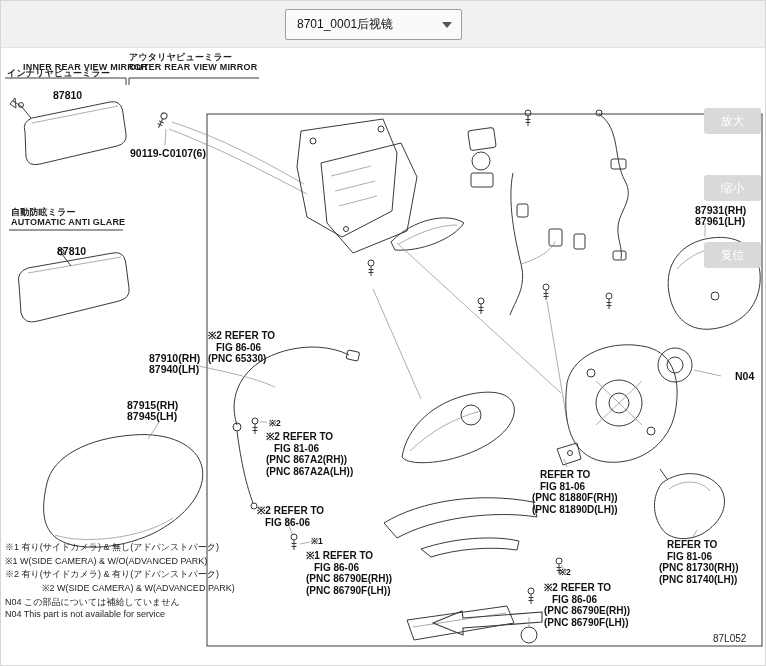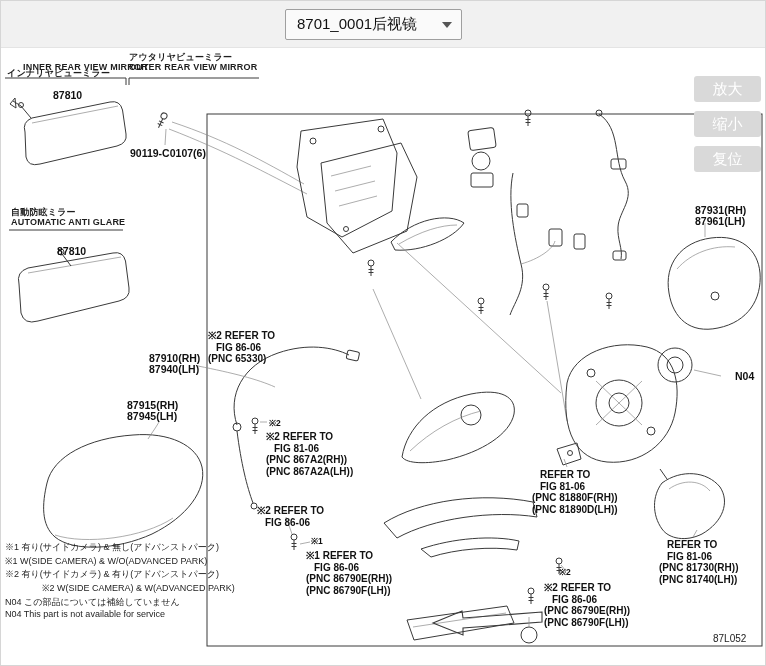--- a/index.html
+++ b/index.html
@@ -3,26 +3,26 @@
 <meta charset="utf-8">
 <style>
   * { margin:0; padding:0; box-sizing:border-box; }
   html,body { background:#fff; }
   body { font-family:"Liberation Sans", sans-serif; }
   .page { position:relative; width:766px; height:666px; background:#fff; overflow:hidden; border:1px solid #d6d6d6; }
 
   .topbar { position:absolute; left:0; top:0; width:766px; height:47px; background:#f1f1f1; border-bottom:1px solid #e4e4e4; }
   .dropdown { position:absolute; left:284px; top:8px; width:177px; height:31px; background:#fafafa;
               border:1px solid #9f9f9f; border-radius:2px; display:flex; align-items:center;
-              justify-content:space-between; padding:0 9px 0 11px; font-size:15px; color:#111; cursor:pointer; }
+              justify-content:space-between; padding:0 9px 0 11px; font-size:12px; color:#111; cursor:pointer; }
   .chev { width:0; height:0; border-left:5px solid transparent; border-right:5px solid transparent; border-top:6px solid #555; }
 
   .zoombar { position:absolute; right:4px; top:75px; display:flex; flex-direction:column; gap:9px; z-index:6; }
-  .zbtn { width:67px; height:26px; background:#d9d9d9; color:#fff; font-size:15px; text-align:center;
-          line-height:26px; border-radius:3px; cursor:pointer; user-select:none; }
+  .zbtn { width:57px; height:26px; background:#d9d9d9; color:#fff; font-size:12px; text-align:center;
+          line-height:26px; border-radius:3px; cursor:pointer; user-select:none;margin-top:32px; }
 
   .art { position:absolute; left:0; top:0; z-index:1; }
   .art path, .art rect, .art circle, .art line, .art use { fill:none; stroke:#3a3a3a; stroke-width:1; }
   .art .tl { stroke:#8a8a8a; stroke-width:0.7; }
   .art .arrow { stroke-width:1.1; }
 
   .lbl { position:absolute; color:#111; white-space:nowrap; z-index:3; }
   .hdr { font-size:9px; font-weight:bold; color:#1d1d1d; letter-spacing:0.2px; }
   .pn  { font-size:10.5px; font-weight:bold; }
   .note { position:absolute; font-size:10px; font-weight:bold; line-height:11.5px; color:#111;

